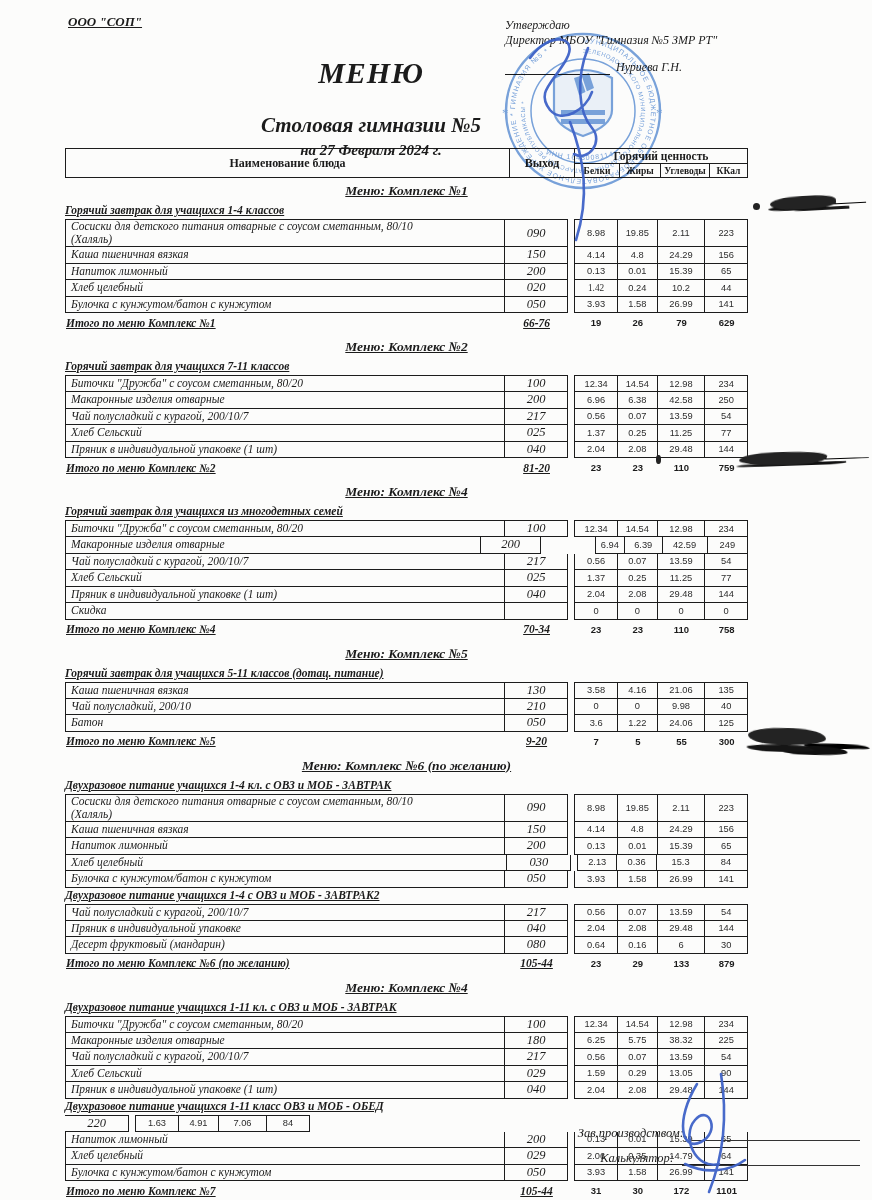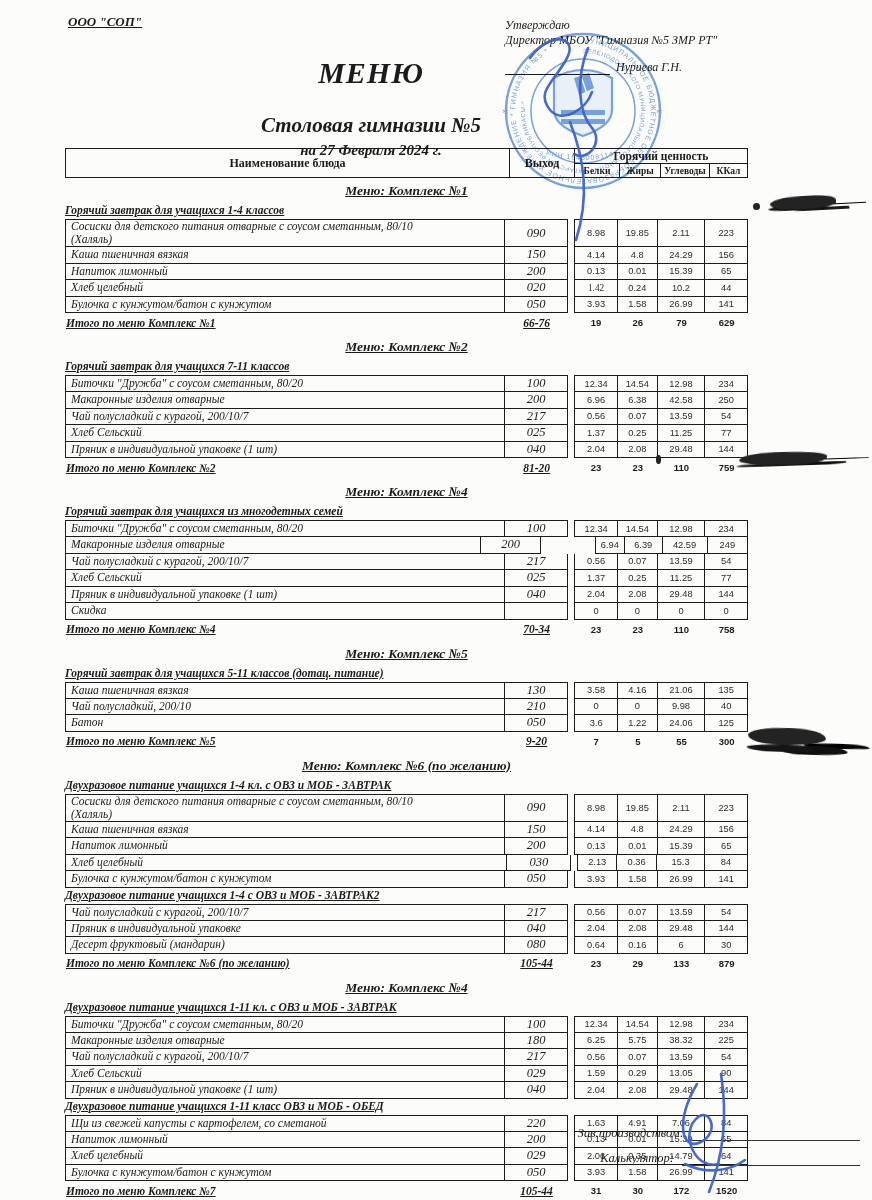--- a/index.html
+++ b/index.html
@@ -515,21 +515,20 @@
             <div class="gapc"></div>
             <div class="c val vfirst" style="width: 44px;">2.04</div>
             <div class="c val" style="width: 40px;">2.08</div>
             <div class="c val" style="width: 48px;">29.48</div>
             <div class="c val" style="width: 43px;">144</div>
           </div>
         </div>
         <div class="sub-title">Двухразовое питание учащихся 1-11 класс ОВЗ и МОБ - ОБЕД</div>
         <div class="tbl">
           <div class="row first">
-            <div class="c name">Щи из свежей капусты с картофелем, со сметаной</div>
             <div class="c out">220</div>
             <div class="gapc"></div>
             <div class="c val vfirst" style="width: 44px;">1.63</div>
             <div class="c val" style="width: 40px;">4.91</div>
             <div class="c val" style="width: 48px;">7.06</div>
             <div class="c val" style="width: 43px;">84</div>
           </div>
           <div class="row">
             <div class="c name">Напиток лимонный</div>
             <div class="c out">200</div>
@@ -558,21 +557,21 @@
             <div class="c val" style="width: 43px;">141</div>
           </div>
         </div>
         <div class="total-row">
           <div class="t-label">Итого по меню Комплекс №7</div>
           <div class="t-out">105-44</div>
           <div class="gapc"></div>
           <div class="t-val" style="width: 44px;">31</div>
           <div class="t-val" style="width: 40px;">30</div>
           <div class="t-val" style="width: 48px;">172</div>
-          <div class="t-val" style="width: 43px;">1520</div>
+          <div class="t-val" style="width: 43px;">1101</div>
         </div>
       </div>
     </div>
 
   <div class="footer">
     <div class="f-line">
       <span>Зав.производством:</span>
       <span class="fline fl1"></span>
     </div>
     <div class="f-line second">

